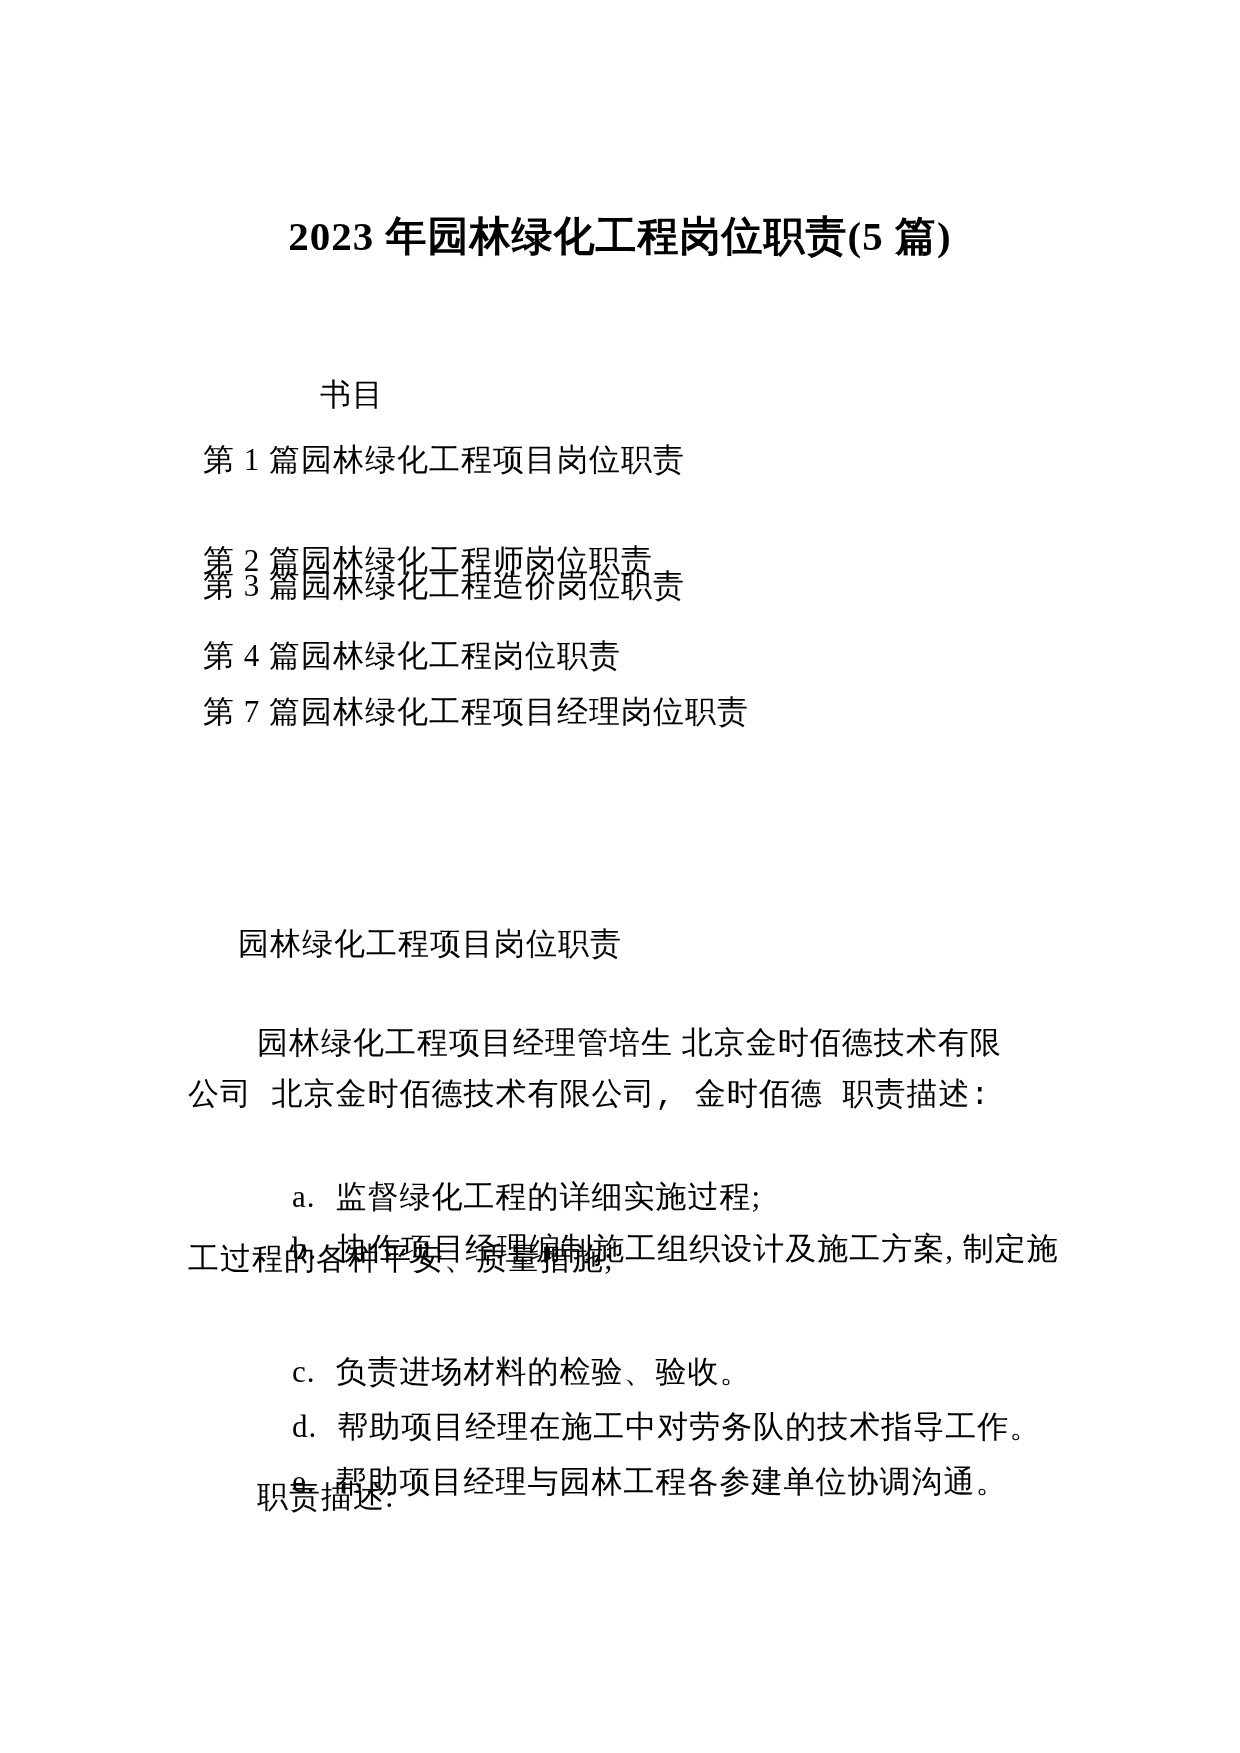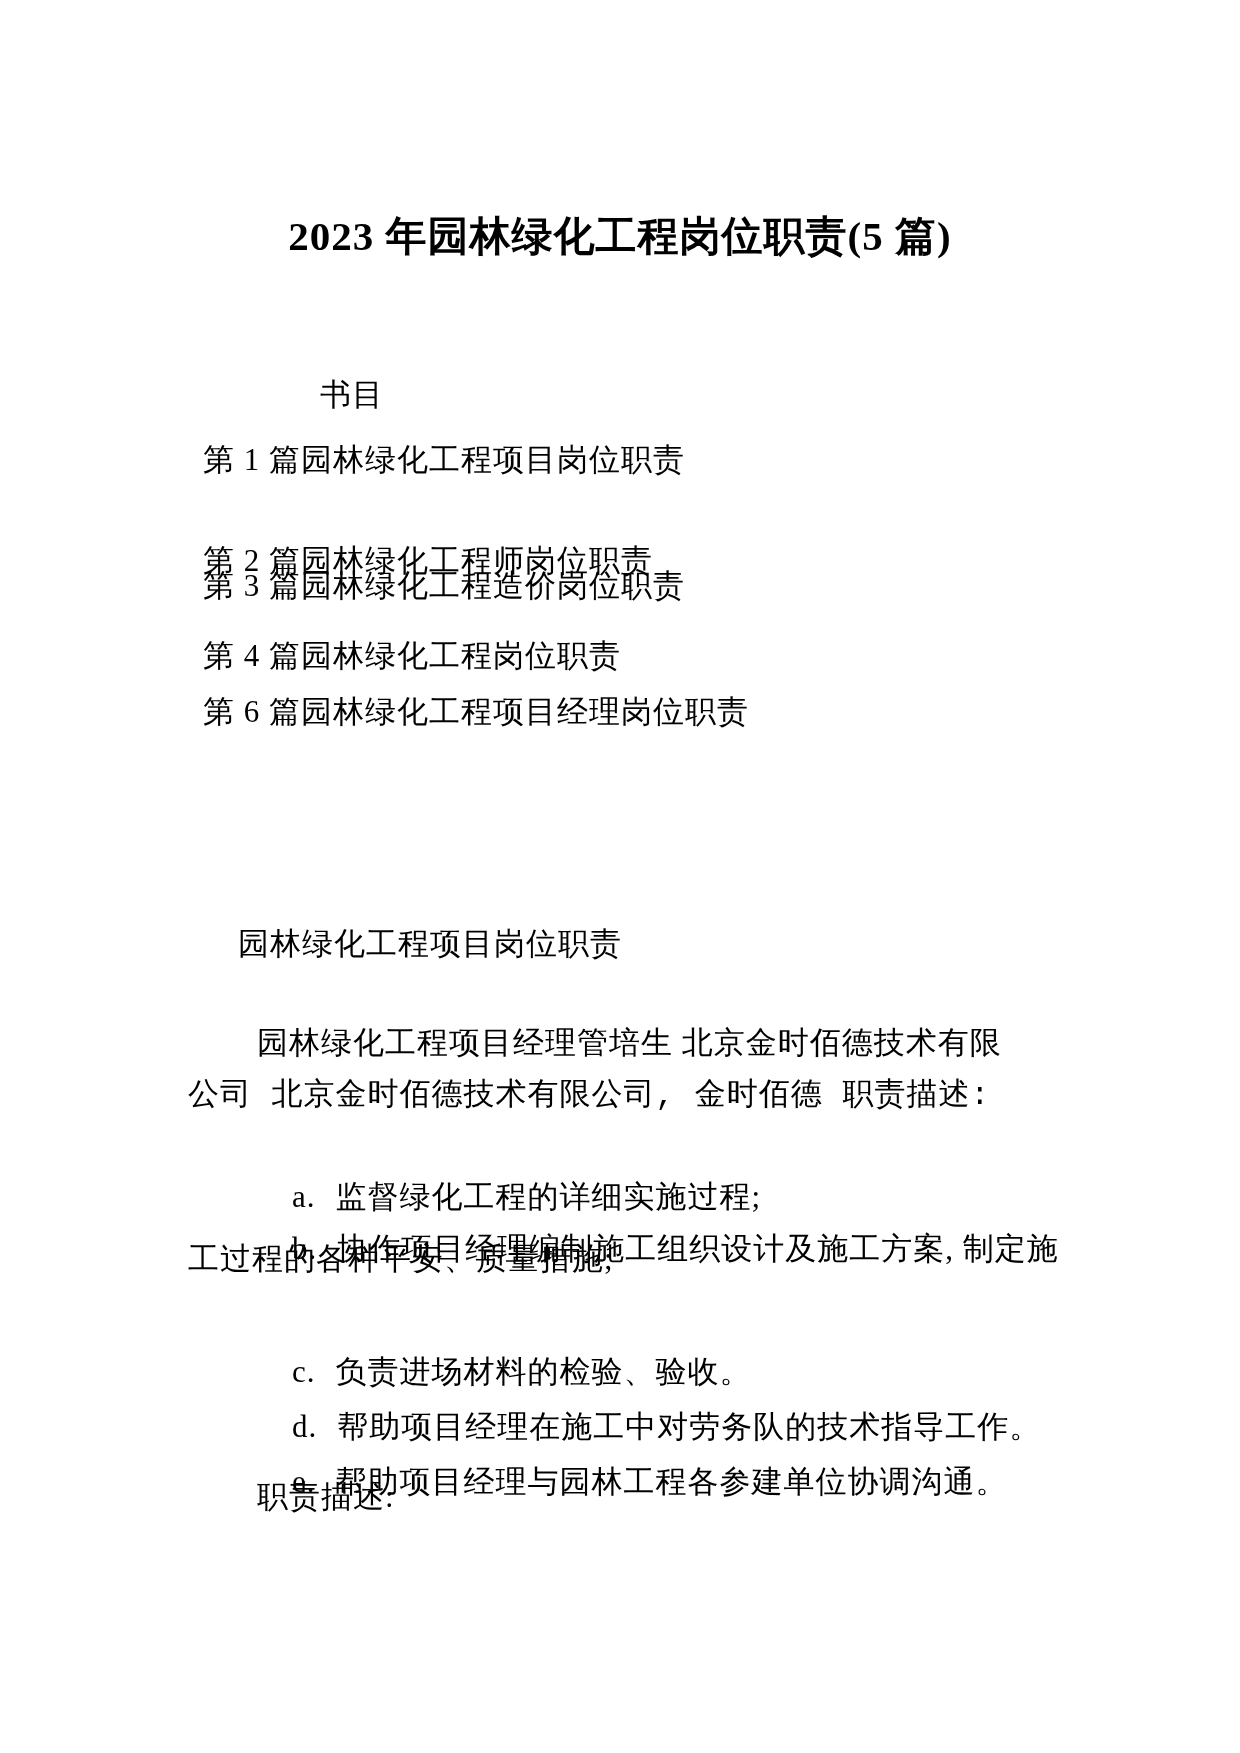--- a/index.html
+++ b/index.html
@@ -63,21 +63,21 @@
 <div class="page">
 
   <h1 class="doc-title">2023 年园林绿化工程岗位职责(5 篇)</h1>
 
   <div class="line toc-heading">书目</div>
 
   <div class="line toc-item-0">第 1 篇园林绿化工程项目岗位职责</div>
   <div class="line toc-item-1">第 2 篇园林绿化工程师岗位职责</div>
   <div class="line toc-item-2">第 3 篇园林绿化工程造价岗位职责</div>
   <div class="line toc-item-3">第 4 篇园林绿化工程岗位职责</div>
-  <div class="line toc-item-4">第 6 篇园林绿化工程项目经理岗位职责</div>
+  <div class="line toc-item-4">第 7 篇园林绿化工程项目经理岗位职责</div>
 
   <div class="line sec-heading">园林绿化工程项目岗位职责</div>
 
   <div class="line intro-line1">园林绿化工程项目经理管培生 北京金时佰德技术有限</div>
   <div class="line intro-line2">公司 北京金时佰德技术有限公司, 金时佰德 职责描述:</div>
 
   <div class="line duty-a">
     <span class="duty-marker">a.</span><span>监督绿化工程的详细实施过程;</span>
   </div>
 

